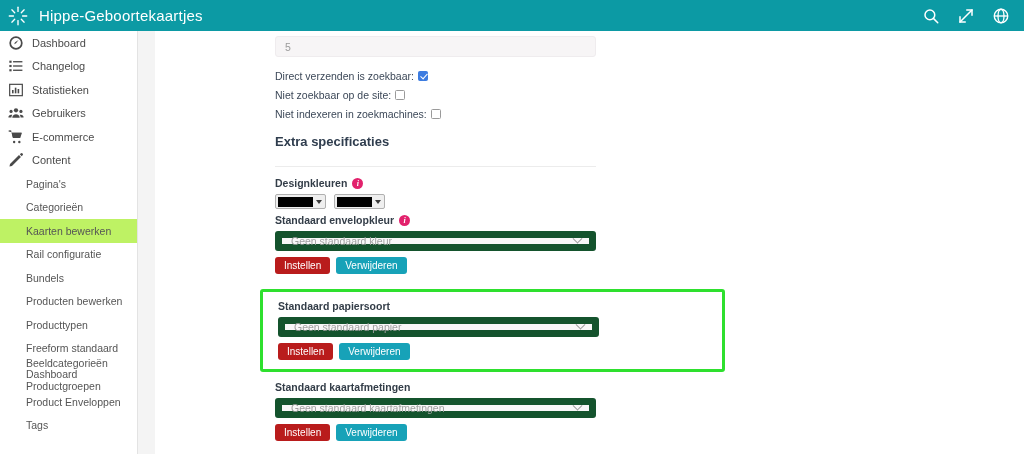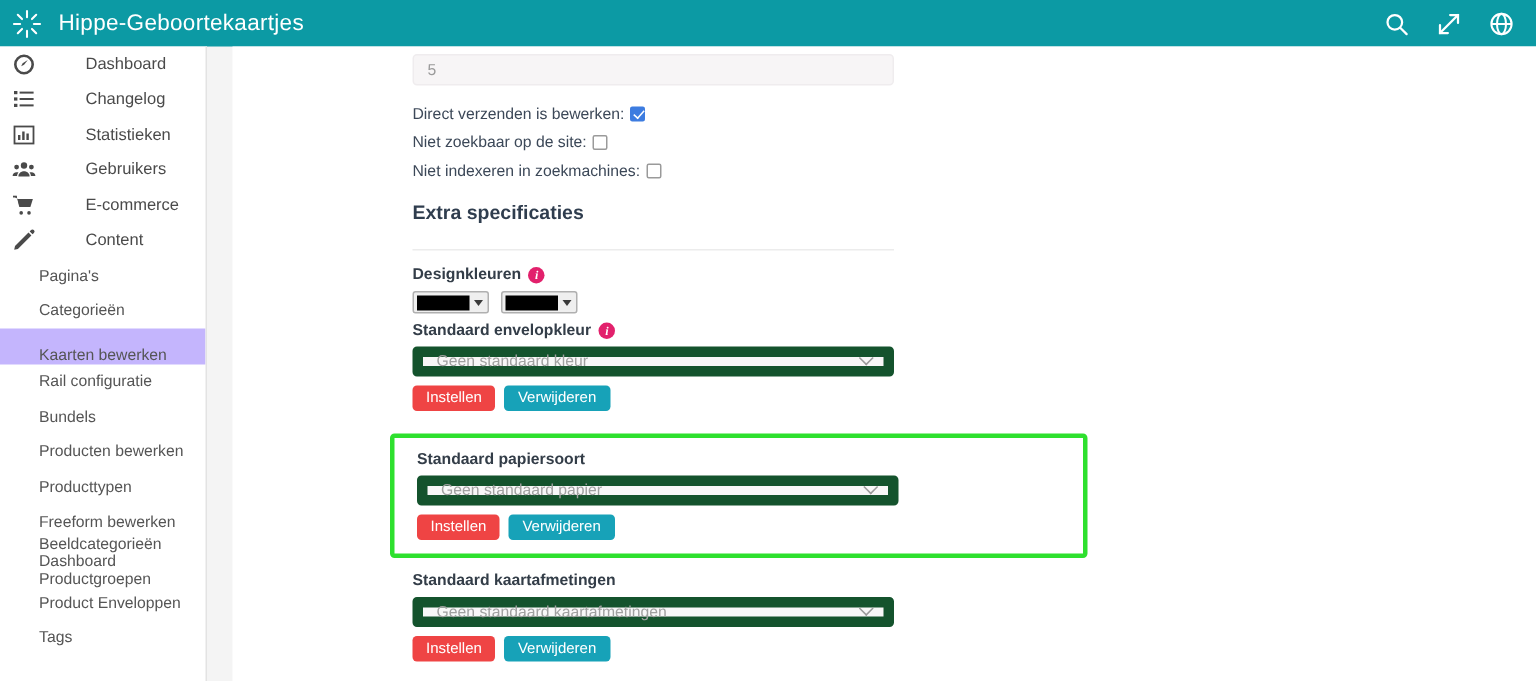--- a/index.html
+++ b/index.html
@@ -30,27 +30,27 @@
   .tb-icon { width: 18px; height: 18px; display: block; cursor: pointer; }
 
   
   #sidebar {
     position: absolute; top: 31px; left: 0; width: 138px; height: 423px;
     background: #ffffff; border-right: 1px solid #e3e3e3;
     overflow: hidden;
   }
   .nav-item {
     display: flex; align-items: center; height: 23.5px;
-    padding-left: 8px; cursor: pointer; white-space: nowrap; gap: 25px;
+    padding-left: 8px; cursor: pointer; white-space: nowrap;
   }
   .nav-ico { width: 17px; height: 16px; flex: 0 0 17px; margin-right: 7px; display: block; }
   .nav-label { font-size: 11px; color: #4a4a4a; }
   .nav-sub { padding-left: 26px; height: 23.5px; }
   .nav-sub .nav-label { font-size: 10.5px; color: #555; }
-  .nav-sub.active { background: #c4b5fd; align-items: flex-end; }
+  .nav-sub.active { background: #bef264; }
   .nav-sub.two-line { height: 30px; line-height: 11.5px; white-space: normal; padding-right: 6px; }
   .nav-sub.two-line .nav-label { display: block; }
 
   
   #content {
     position: absolute; top: 31px; left: 155px; width: 869px; height: 423px;
     background: #ffffff; overflow: hidden;
   }
   .inner { padding: 5px 0 0 0; }
 
@@ -116,21 +116,21 @@
     width: 7px; height: 7px; border-right: 1.3px solid #9a9a9a; border-bottom: 1.3px solid #9a9a9a;
     transform: rotate(45deg) translate(-2px,-2px);
   }
 
   .btn-row { margin-left: 120px; display: flex; gap: 6px; }
   .btn {
     height: 17px; padding: 0 9px; border-radius: 3px; border: none;
     color: #fff; font-size: 10px; display: inline-flex; align-items: center;
     justify-content: center; cursor: pointer; font-family: "Liberation Sans", sans-serif;
   }
-  .btn-green { background: #ef4444; }
+  .btn-green { background: #b91c1c; }
   .btn-teal { background: #17a2b8; }
 
   
   .hl-box {
     position: relative; margin-left: 105px; width: 465px;
     border: 3px solid #2ee02e; border-radius: 3px;
     padding: 8px 16px 9px 0;
   }
   .hl-box .field-label, .hl-box .select, .hl-box .btn-row { margin-left: 15px; }
 </style>
@@ -273,42 +273,42 @@
     <div class="nav-item nav-sub">
       <span class="nav-label">Bundels</span>
     </div>
     <div class="nav-item nav-sub">
       <span class="nav-label">Producten bewerken</span>
     </div>
     <div class="nav-item nav-sub">
       <span class="nav-label">Producttypen</span>
     </div>
     <div class="nav-item nav-sub">
-      <span class="nav-label">Freeform bewerken</span>
+      <span class="nav-label">Freeform standaard</span>
     </div>
     <div class="nav-item nav-sub two-line">
       <span class="nav-label">Beeldcategorieën Dashboard Productgroepen</span>
     </div>
     <div class="nav-item nav-sub">
       <span class="nav-label">Product Enveloppen</span>
     </div>
     <div class="nav-item nav-sub">
       <span class="nav-label">Tags</span>
     </div>
   </div>
 
   <div id="content">
     <div class="inner">
 
       <div class="ro-input">5</div>
 
       <div style="height:9px"></div>
 
       <div class="check-row">
-        <span class="lbl">Direct verzenden is bewerken:</span>
+        <span class="lbl">Direct verzenden is zoekbaar:</span>
         <span class="cb on"></span>
       </div>
       <div class="check-row">
         <span class="lbl">Niet zoekbaar op de site:</span>
         <span class="cb"></span>
       </div>
       <div class="check-row">
         <span class="lbl">Niet indexeren in zoekmachines:</span>
         <span class="cb"></span>
       </div>

